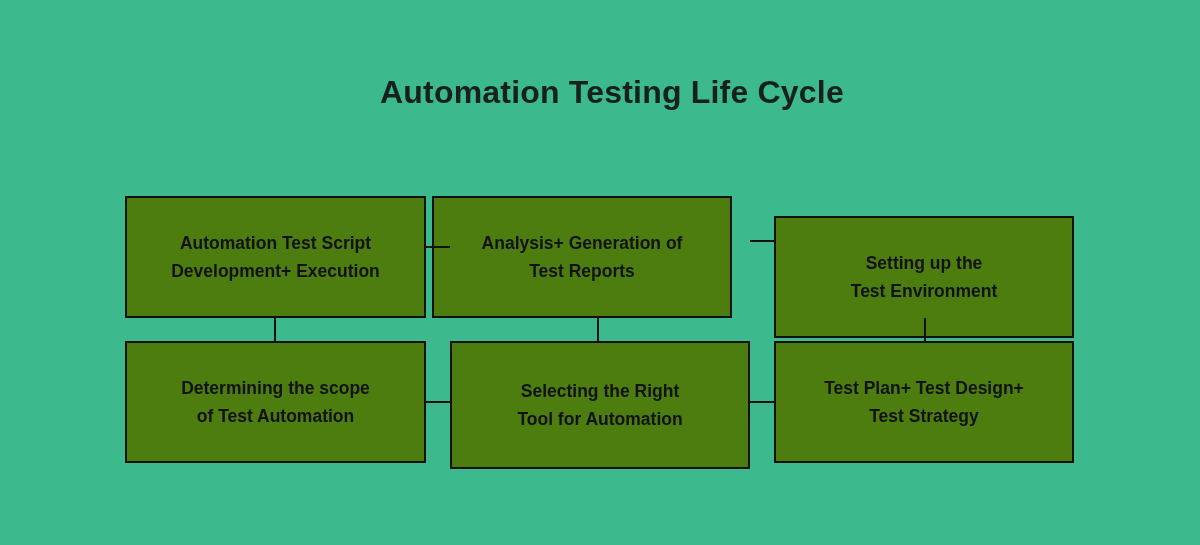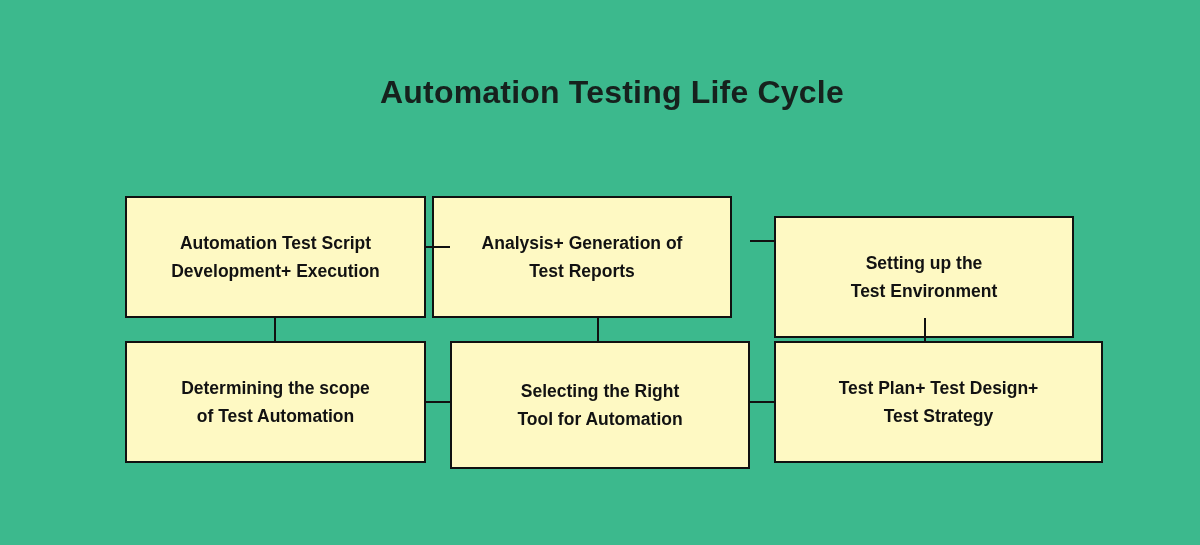--- a/index.html
+++ b/index.html
@@ -25,21 +25,21 @@
     width: 1200px;
     text-align: center;
     font-size: 32px;
     font-weight: bold;
     color: #16211d;
     letter-spacing: 0.2px;
     margin-left: 12px;
   }
   .node {
     position: absolute;
-    background: #fef9c3;
+    background: #4d7c0f;
     border: 2px solid #111111;
     box-sizing: border-box;
     display: flex;
     align-items: center;
     justify-content: center;
     text-align: center;
   }
   .node-label {
     font-size: 17.5px;
     font-weight: bold;
@@ -84,21 +84,21 @@
   <div class="node" style="left:125px; top:341px; width:301px; height:122px;justify-content:center;">
     <span class="node-label">Determining the scope
 of Test Automation</span>
   </div>
 
   <div class="node" style="left:450px; top:341px; width:300px; height:128px;">
     <span class="node-label">Selecting the Right
 Tool for Automation</span>
   </div>
 
-  <div class="node" style="left:774px; top:341px; width:329px; height:122px;">
+  <div class="node" style="left:774px; top:341px; width:300px; height:122px;">
     <span class="node-label">Test Plan+ Test Design+
 Test Strategy</span>
   </div>
 
   <div class="connector h" style="left:426px; top:246px; width:24px;"></div>
 
   <div class="connector h" style="left:750px; top:240px; width:24px;"></div>
 
   <div class="connector h" style="left:426px; top:401px; width:24px;"></div>
 

